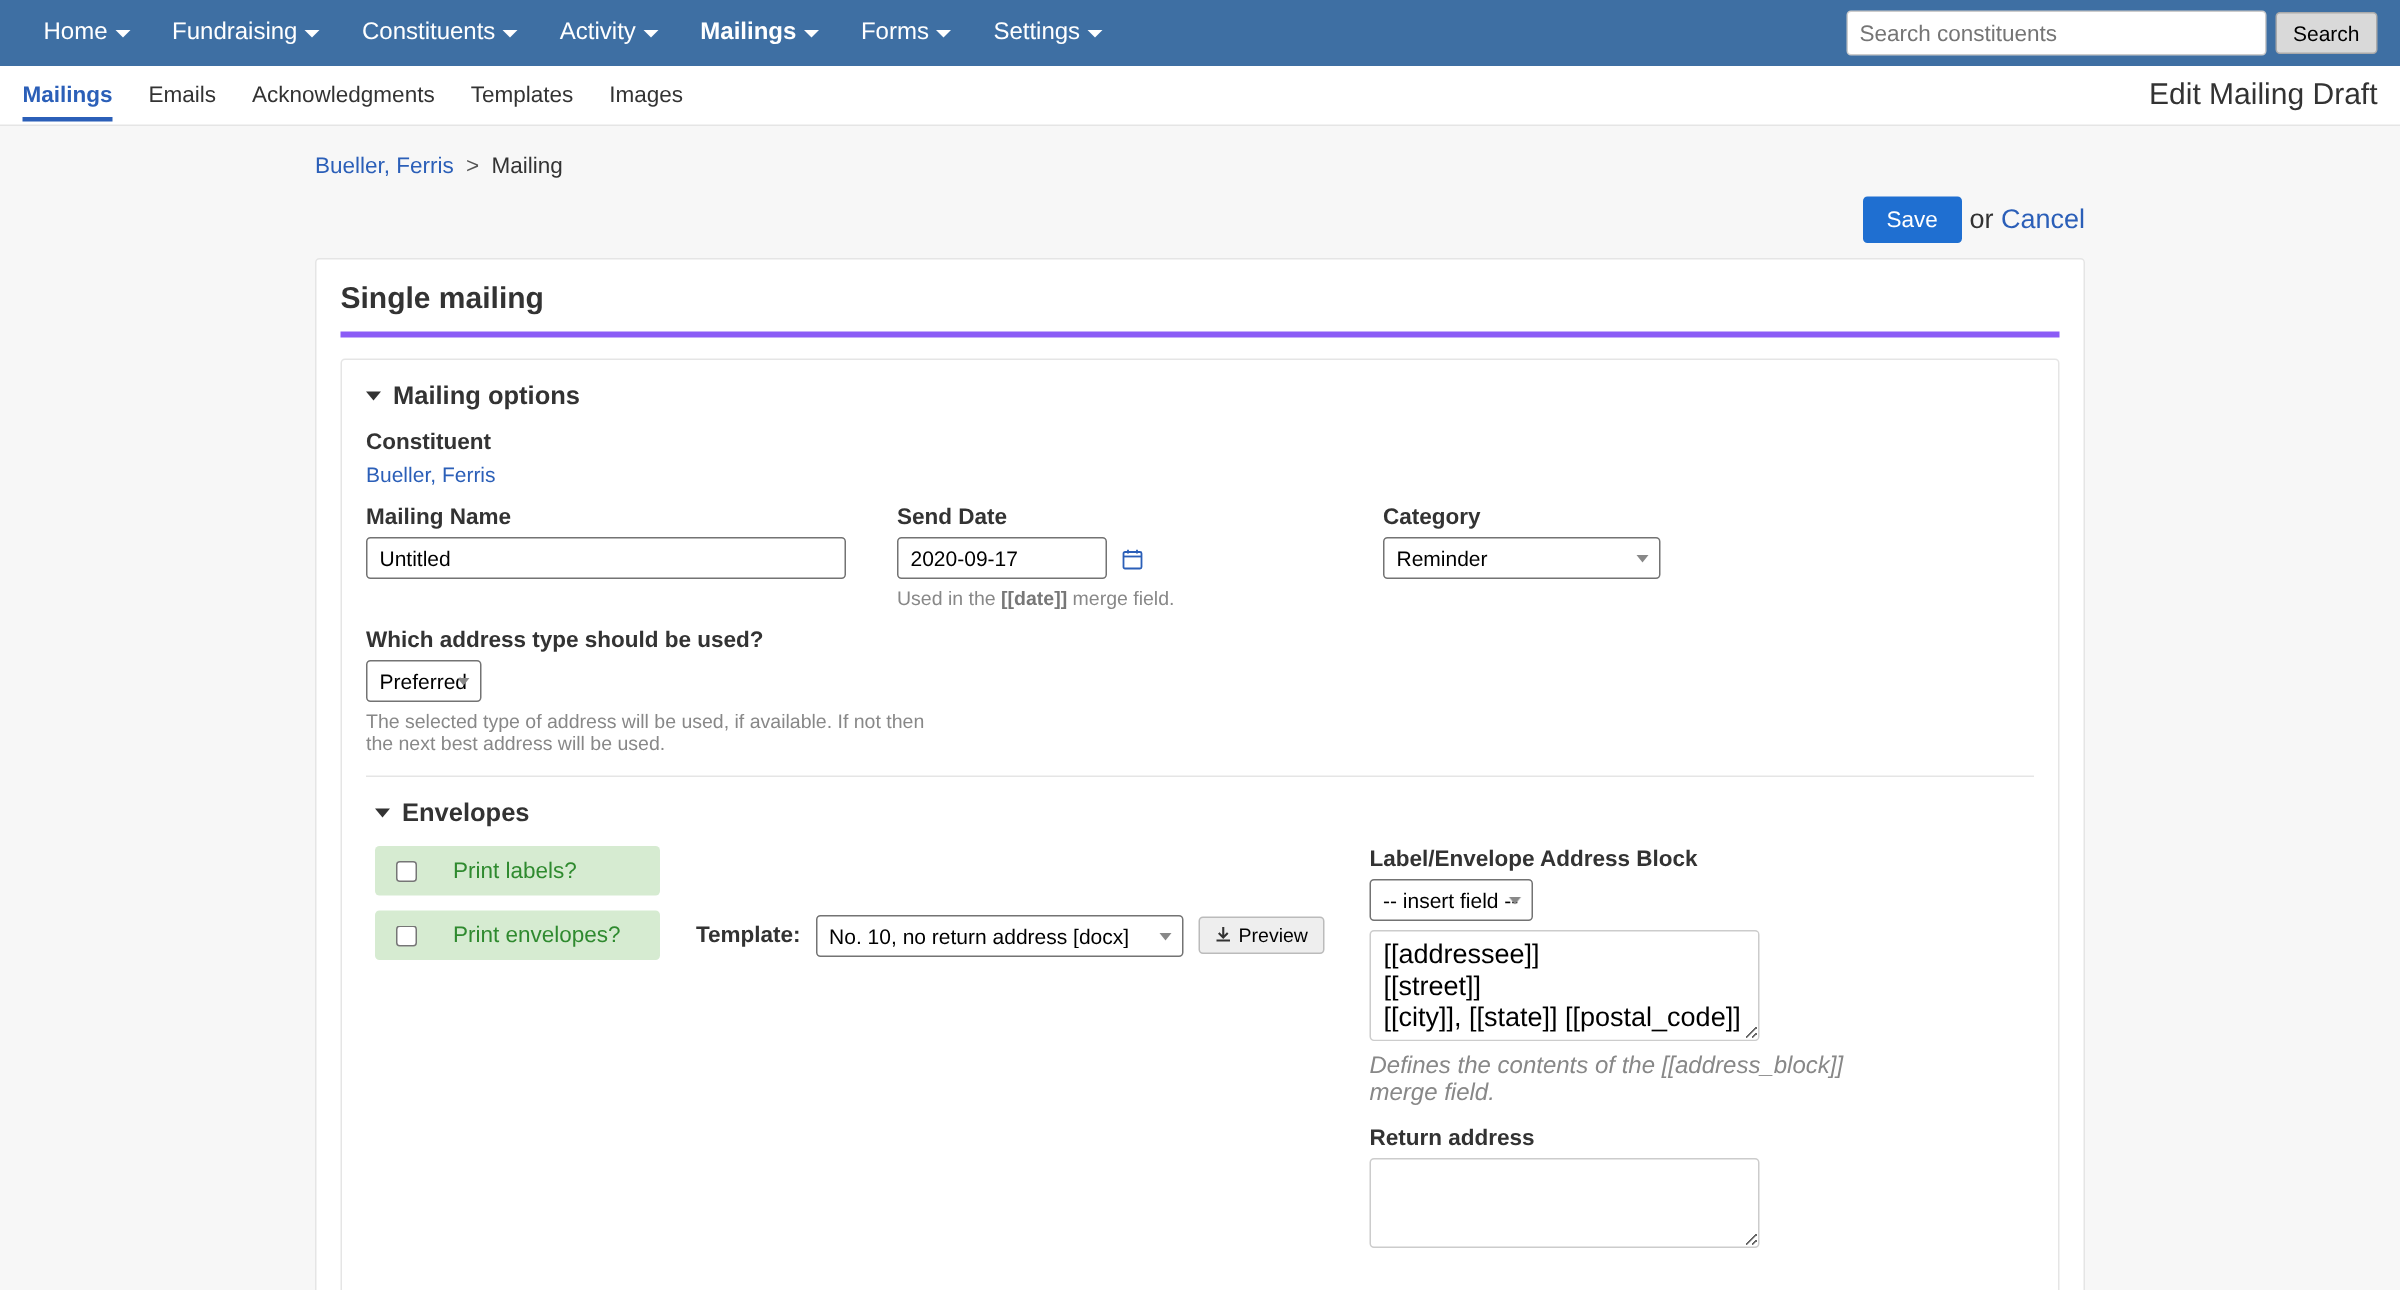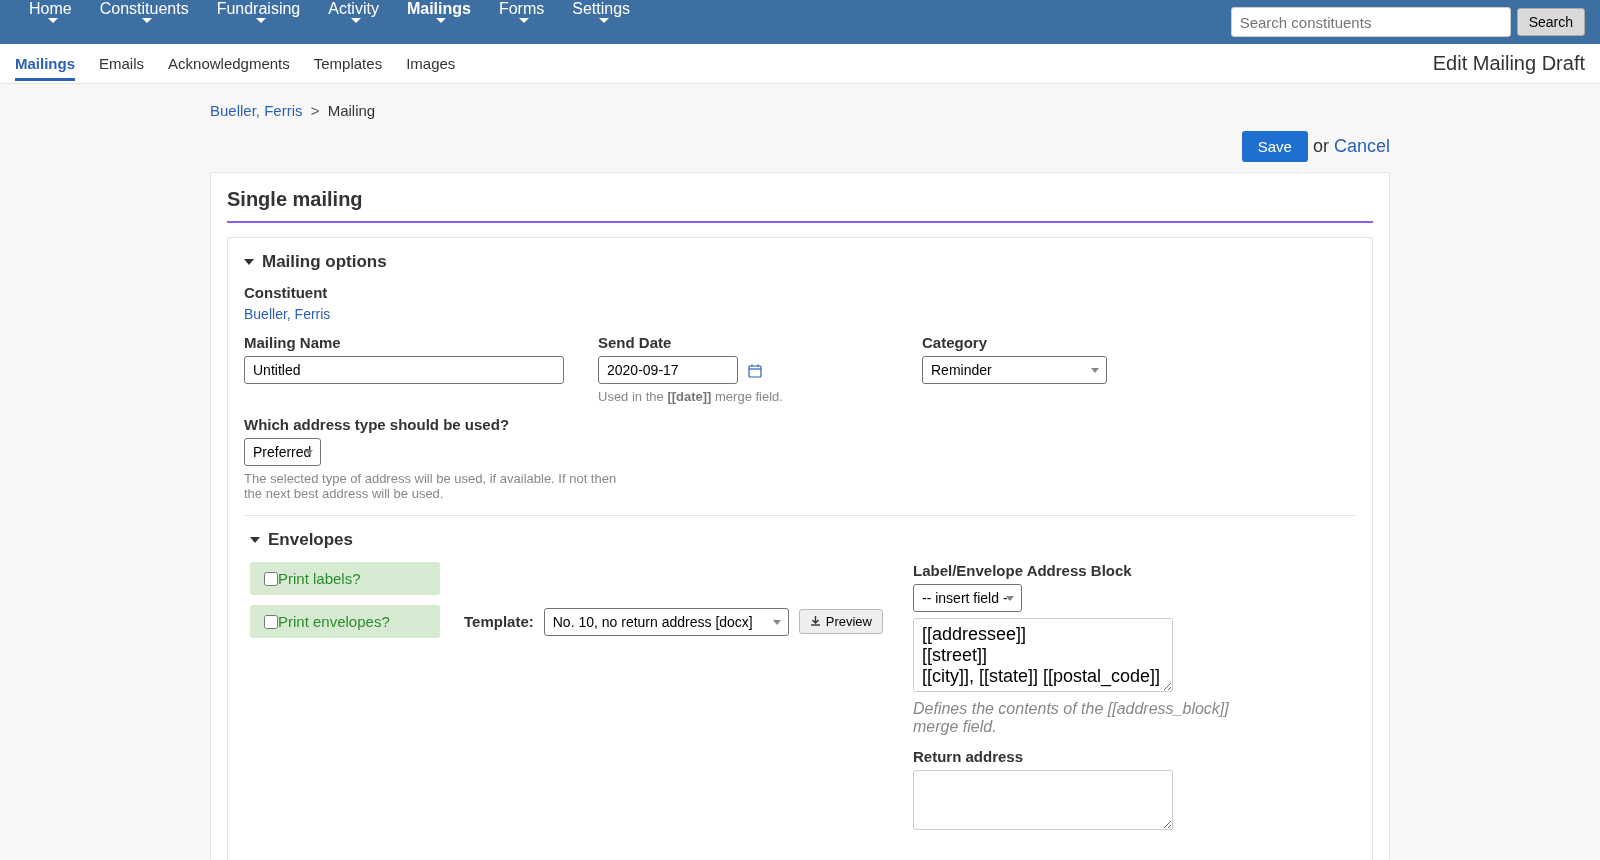--- a/index.html
+++ b/index.html
@@ -2,21 +2,21 @@
 <html><head>
 <meta charset="utf-8">
 <style>
   * { box-sizing: border-box; margin:0; padding:0; }
   body { font-family: "Helvetica Neue", Helvetica, Arial, sans-serif; font-size:14px; color:#333; background:#f7f7f7; }
   a { color:#2b5fb8; text-decoration:none; }
 
   
   .topnav { background:#3e6fa3; height:44px; display:flex; align-items:center; padding:0 15px; }
   .topnav .nav-items { display:flex; gap:0; align-items:center; flex:1; }
-  .topnav .nav-item { color:#fff; padding:0 14px; font-size:16px; cursor:pointer; display:flex; align-items:center; height:44px;flex-direction:column; }
+  .topnav .nav-item { color:#fff; padding:0 14px; font-size:16px; cursor:pointer; display:flex; align-items:center; height:44px; }
   .topnav .nav-item.active { font-weight:700; }
   .caret { display:inline-block; margin-left:5px; width:0; height:0; border-left:5px solid transparent; border-right:5px solid transparent; border-top:5px solid #fff; vertical-align:middle; }
   .topnav .search-wrap { display:flex; align-items:center; gap:6px; }
   .topnav input[type=text] { width:280px; height:30px; padding:4px 8px; font-size:15px; border:1px solid #ccc; border-radius:3px; }
   .topnav .search-btn { background:#d9d9d9; border:1px solid #aaa; border-radius:3px; padding:5px 11px; font-size:14px; cursor:pointer; }
 
   
   .subnav { background:#fff; border-bottom:1px solid #e5e5e5; height:40px; display:flex; align-items:center; padding:0 15px; }
   .subnav .tabs { display:flex; gap:24px; align-items:center; flex:1; }
   .subnav .tab { color:#333; font-size:15px; padding:8px 0; cursor:pointer; }
@@ -26,21 +26,21 @@
   .content { max-width:1200px; margin:0 auto; padding:0 10px; }
   .breadcrumb { margin:18px 0 12px 0; font-size:15px; }
   .breadcrumb .sep { color:#555; margin:0 4px; }
   .breadcrumb .cur { color:#333; }
 
   .action-row { display:flex; justify-content:flex-end; align-items:center; gap:5px; margin-bottom:10px; }
   .btn-primary { background:#1f6fd1; color:#fff; border:none; border-radius:3px; padding:7px 16px; font-size:15px; cursor:pointer; }
   .or-cancel { font-size:18px; }
 
   .panel { background:#fff; border:1px solid #e5e5e5; border-radius:3px; padding:15px 16px 20px; margin-bottom:14px; }
-  .panel > h2 { font-size:20px; font-weight:600; border-bottom:2px solid #8b5cf6; padding-bottom:10px; margin-bottom:0; }
+  .panel > h2 { font-size:20px; font-weight:600; border-bottom:4px solid #8b5cf6; padding-bottom:10px; margin-bottom:0; }
 
   .inner-panel { border:1px solid #e5e5e5; border-radius:3px; padding:14px 16px 20px; margin-top:14px; }
   .section-head { display:flex; align-items:center; gap:8px; font-size:17px; font-weight:700; margin-bottom:12px; cursor:pointer; }
   .chev { display:inline-block; width:0; height:0; border-left:5px solid transparent; border-right:5px solid transparent; border-top:6px solid #333; }
 
   label.field-label, .field-label { font-weight:700; display:block; margin-bottom:5px; font-size:15px; }
   .field-group { margin-bottom:12px; }
   input.text-input, select.select-input { height:28px; border:1px solid #737373; border-radius:3px; padding:3px 8px; font-size:14px; background:#fff; }
   .select-wrap { position:relative; display:inline-block; }
   .select-wrap::after { content:""; position:absolute; right:8px; top:50%; margin-top:-2px; width:0; height:0; border-left:4px solid transparent; border-right:4px solid transparent; border-top:5px solid #888; pointer-events:none;}
@@ -51,21 +51,21 @@
   .hint { color:#888; font-size:13px; margin-top:5px; }
   .hint b { color:#777; font-weight:700; }
   .hint-italic { color:#888; font-size:16px; font-style:italic; margin-top:5px; }
 
   .cal-icon { color:#2b5fb8; margin-left:6px; cursor:pointer; display:inline-block; vertical-align:middle; }
   .cal-icon svg { display:block; }
 
   .env-row { display:flex; gap:30px; align-items:flex-start; }
   .env-left { flex:0 0 auto; }
   .green-box { background:#d6ebd1; border-radius:3px; padding:8px 14px; width:190px; margin-bottom:10px; cursor:pointer; }
-  .green-box label { color:#2f8a2f; font-size:15px; cursor:pointer; display:flex; align-items:center; gap:0;}
+  .green-box label { color:#2f8a2f; font-size:15px; cursor:pointer; display:flex; align-items:center; gap:24px;}
   .green-box input[type=checkbox] { width:14px; height:14px; cursor:pointer; }
   .template-row { display:flex; align-items:center; gap:10px; margin-left:0; }
   .template-row .label { font-weight:700; font-size:15px; }
   .btn-default { background:#eee; border:1px solid #bbb; border-radius:3px; padding:4px 10px; font-size:13px; cursor:pointer; display:inline-flex; align-items:center; gap:5px;justify-content:space-between; }
   .dl-icon svg { display:block; }
 
   .env-right { flex:1; min-width:260px; }
   textarea.text-area { width:260px; height:74px; border:1px solid #ccc; border-radius:3px; padding:5px 8px; font-size:18px; font-family:inherit; resize:both; }
   textarea.text-area.large { height:60px; }
 
@@ -74,25 +74,25 @@
 </head>
 <body>
 
 <div class="topnav">
   <div class="nav-items">
     <div class="nav-item">
         <span>Home</span>
         <span class="caret"></span>
       </div>
     <div class="nav-item">
+        <span>Fundraising</span>
+        <span class="caret"></span>
+      </div>
+    <div class="nav-item">
         <span>Constituents</span>
-        <span class="caret"></span>
-      </div>
-    <div class="nav-item">
-        <span>Fundraising</span>
         <span class="caret"></span>
       </div>
     <div class="nav-item">
         <span>Activity</span>
         <span class="caret"></span>
       </div>
     <div class="nav-item active">
         <span>Mailings</span>
         <span class="caret"></span>
       </div>

